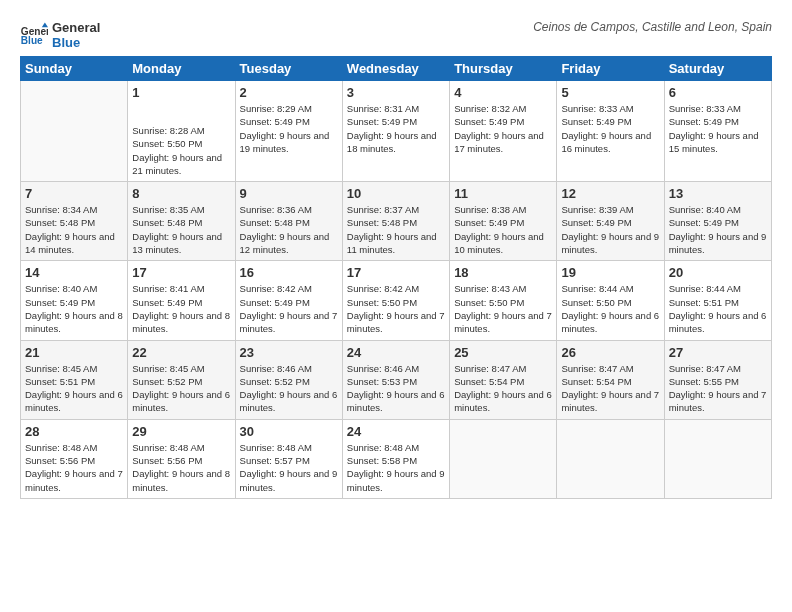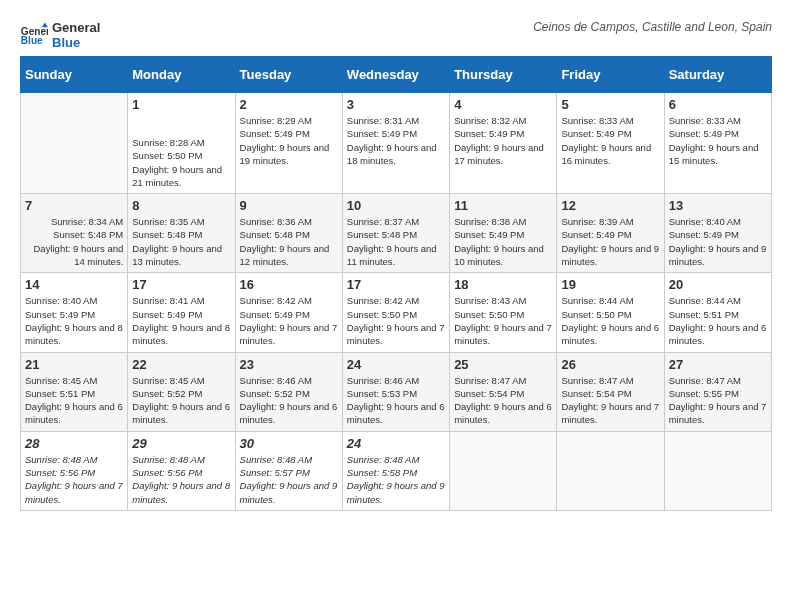--- a/index.html
+++ b/index.html
@@ -40,21 +40,21 @@
     }
     .calendar-table {
       width: 100%;
       border-collapse: collapse;
       margin-top: 6px;
     }
     .calendar-table th {
       background-color: #1a6bb5;
       color: white;
       font-size: 13px;
-      padding: 10px 4px;
+      padding: 4px 4px;
       text-align: left;
       border: 1px solid #1a6bb5;
     }
     .calendar-table td {
       border: 1px solid #ccc;
       vertical-align: top;
       padding: 4px;
       width: calc(100% / 7);
       min-height: 80px;
       font-size: 10px;
@@ -143,21 +143,21 @@
         <td>
           <div class="day-number">6</div>
           <div class="day-info" style="white-space: pre-line;">Sunrise: 8:33 AM
 Sunset: 5:49 PM
 Daylight: 9 hours and 15 minutes.</div>
         </td>
       </tr>
       <tr style="background-color: rgb(245, 245, 245);">
         <td>
           <div class="day-number">7</div>
-          <div class="day-info" style="white-space: pre-line; text-align: right;">Sunrise: 8:34 AM
+          <div class="day-info" style="white-space: pre-line;">Sunrise: 8:34 AM
 Sunset: 5:48 PM
 Daylight: 9 hours and 14 minutes.</div>
         </td>
         <td>
           <div class="day-number">8</div>
           <div class="day-info" style="white-space: pre-line;">Sunrise: 8:35 AM
 Sunset: 5:48 PM
 Daylight: 9 hours and 13 minutes.</div>
         </td>
         <td>
@@ -272,21 +272,21 @@
 Sunset: 5:54 PM
 Daylight: 9 hours and 7 minutes.</div>
         </td>
         <td>
           <div class="day-number">27</div>
           <div class="day-info" style="white-space: pre-line;">Sunrise: 8:47 AM
 Sunset: 5:55 PM
 Daylight: 9 hours and 7 minutes.</div>
         </td>
       </tr>
-      <tr style="background-color: rgb(255, 255, 255); font-style: italic;">
+      <tr style="background-color: rgb(255, 255, 255);">
         <td>
           <div class="day-number">28</div>
           <div class="day-info" style="white-space: pre-line;">Sunrise: 8:48 AM
 Sunset: 5:56 PM
 Daylight: 9 hours and 7 minutes.</div>
         </td>
         <td>
           <div class="day-number">29</div>
           <div class="day-info" style="white-space: pre-line;">Sunrise: 8:48 AM
 Sunset: 5:56 PM

